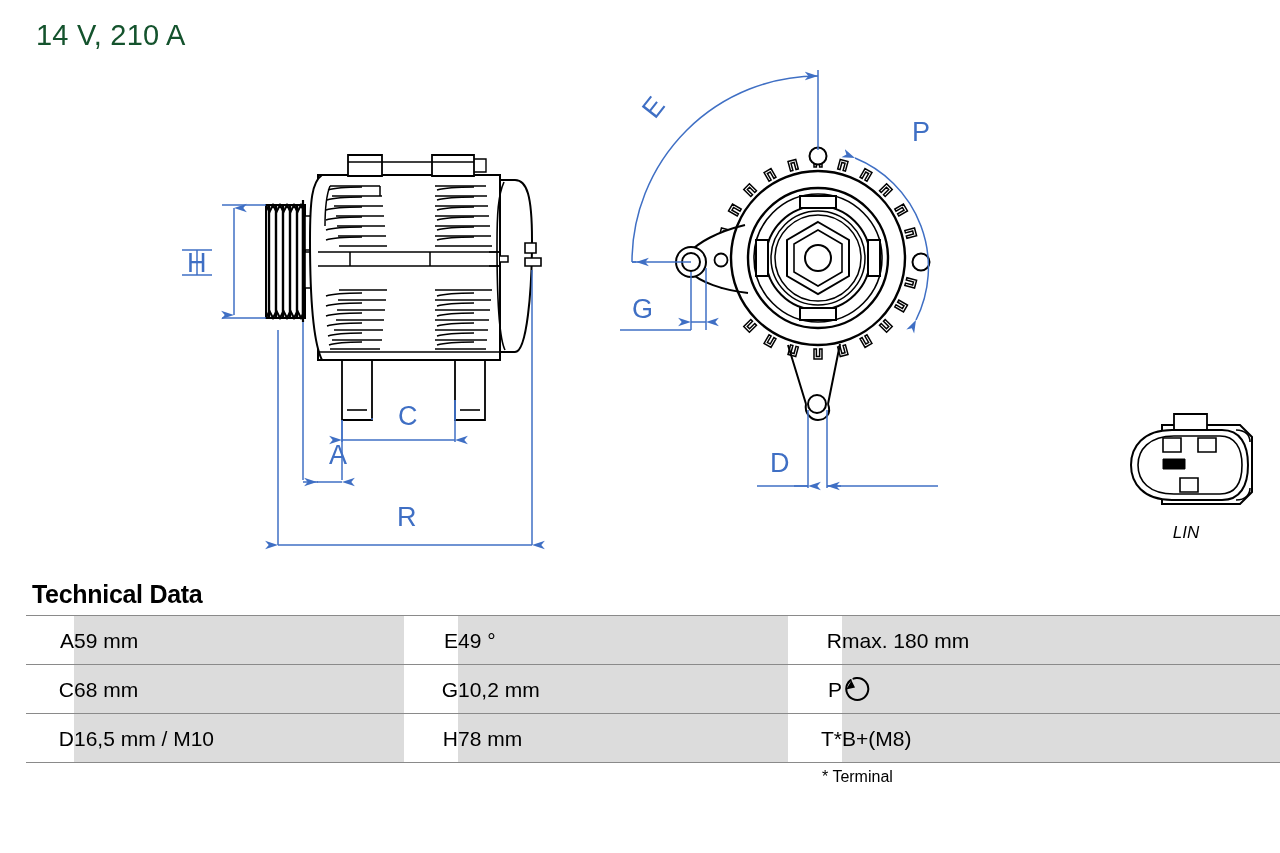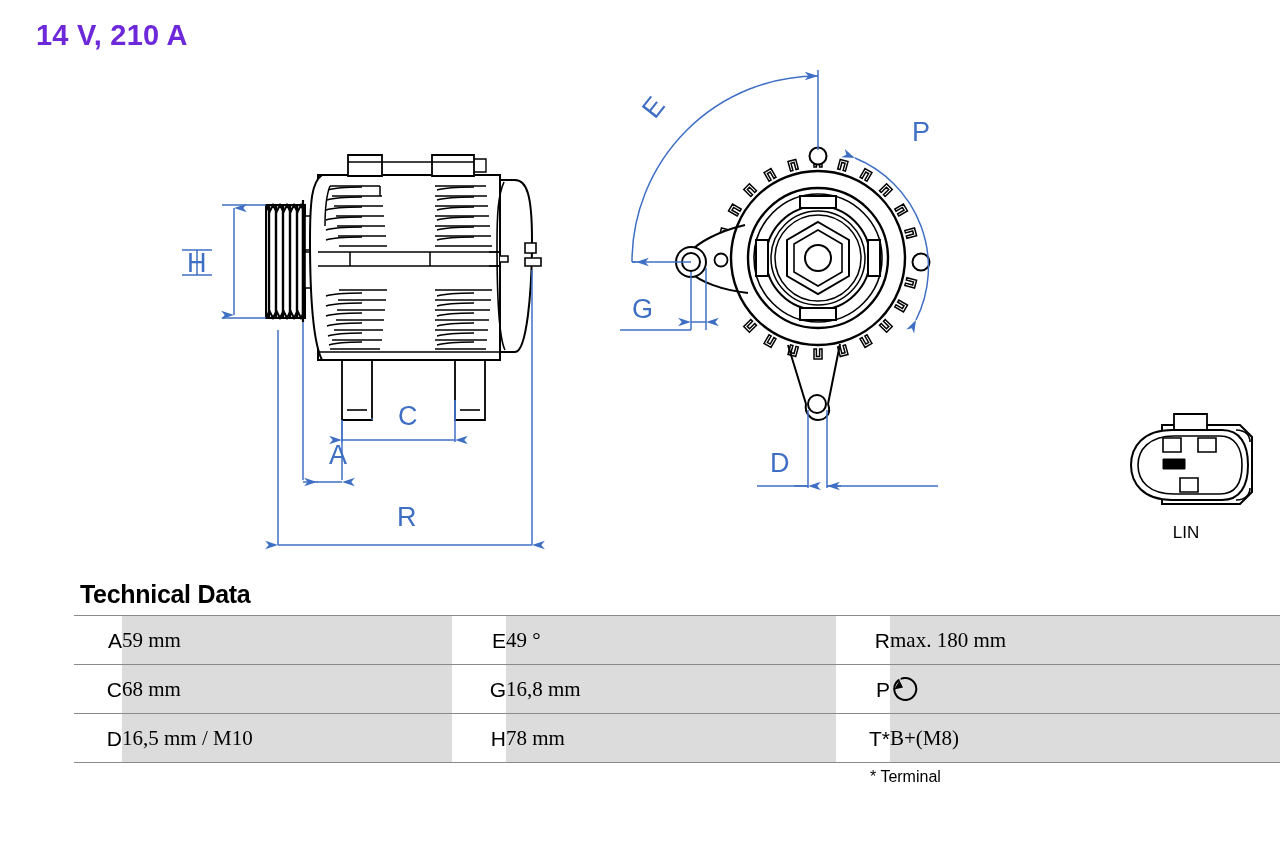--- a/index.html
+++ b/index.html
@@ -15,23 +15,23 @@
     color: #000000;
     overflow: hidden;
   }
 
   
   #spec-title {
     position: absolute;
     left: 36px;
     top: 19px;
     font-size: 29px;
-    font-weight: 700;
+    font-weight: 400;
     letter-spacing: 0.2px;
-    color: #6d28d9;
+    color: #14532d;
     white-space: nowrap;
   }
 
   
   #drawing-area {
     position: absolute;
     left: 0;
     top: 0;
     width: 1280px;
     height: 575px;
@@ -42,29 +42,29 @@
 
   
   #connector-label {
     position: absolute;
     left: 1126px;
     top: 523px;
     width: 120px;
     text-align: center;
     font-size: 17px;
     color: #000;
+    font-style: italic;
   }
 
   
   #tech-section {
     position: absolute;
     left: 0;
     top: 580px;
     width: 1032px;
-    padding-left: 48px;
   }
   #tech-heading {
     margin: 0 0 6px 32px;
     font-size: 25px;
     font-weight: bold;
     letter-spacing: -0.3px;
     color: #000;
   }
   #tech-table {
     width: 1248px;
@@ -89,21 +89,20 @@
   }
   td.key {
     background: #ffffff;
     text-align: right;
     padding-right: 9px;
     width: 48px;
   }
   td.val {
     background: #dcdcdc;
     padding-left: 12px;
-    font-family: Liberation Serif, serif;
   }
   .w-val-a { width: 330px; }
   .w-val-b { width: 330px; }
   .w-val-c { width: 440px; }
   .spacer { width: 6px; background: #ffffff; border-top-color: #8a8a8a; }
 
   #terminal-note {
     margin: 5px 8px 0 0;
     padding-left: 822px;
     font-size: 16px;
@@ -450,21 +449,21 @@
         <td class="spacer"></td>
         <td class="key">R</td>
         <td class="val w-val-c">max. 180 mm</td>
       </tr>
 
       <tr>
         <td class="key">C</td>
         <td class="val w-val-a">68 mm</td>
         <td class="spacer"></td>
         <td class="key">G</td>
-        <td class="val w-val-b">16,8 mm</td>
+        <td class="val w-val-b">10,2 mm</td>
         <td class="spacer"></td>
         <td class="key">P</td>
         <td class="val w-val-c">
           <span class="rot-icon">
             <svg width="30" height="30" viewBox="0 0 30 30">
               <path d="M15,4 A11,11 0 1 1 6.6,8.2" fill="none" stroke="#000" stroke-width="2" stroke-linecap="round"></path>
               <path d="M6.6,8.2 A11,11 0 0 1 15,4" fill="none" stroke="#000" stroke-width="2" stroke-dasharray="3 3" stroke-linecap="round"></path>
               <path d="M9.5,6.5 L4.2,15.5 L13,13.5 Z" fill="#000"></path>
             </svg>
           </span>

